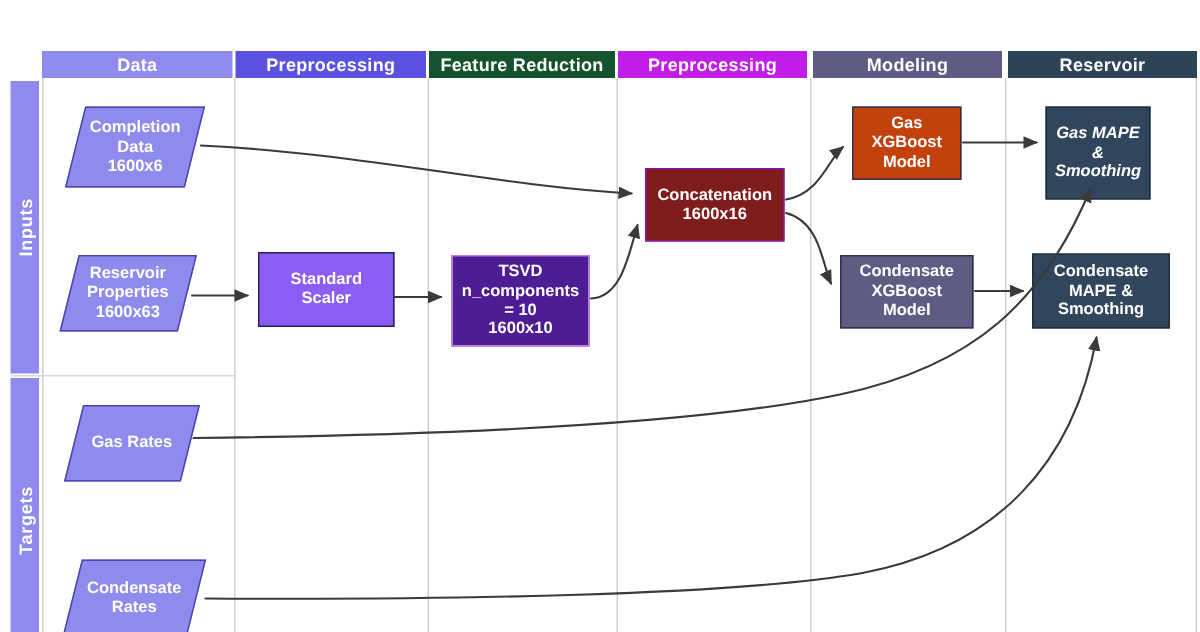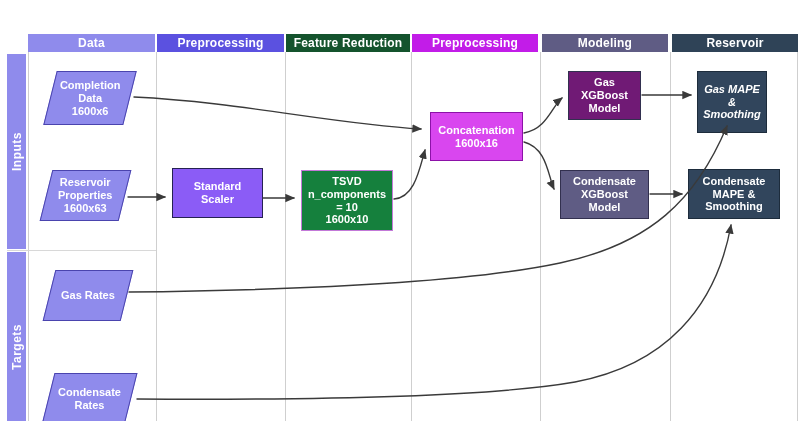--- a/index.html
+++ b/index.html
@@ -55,27 +55,27 @@
 1600x6</span></div>
   <div class="node para" style="left: 46px; top: 142px; width: 79px; height: 51px; background: rgb(143, 139, 236); border-color: rgb(74, 68, 174);"><span>Reservoir
 Properties
 1600x63</span></div>
   <div class="node para" style="left: 49px; top: 242px; width: 78px; height: 51px; background: rgb(143, 139, 236); border-color: rgb(74, 68, 174);"><span>Gas Rates</span></div>
   <div class="node para" style="left: 48px; top: 345px; width: 83px; height: 52px; background: rgb(143, 139, 236); border-color: rgb(74, 68, 174);"><span>Condensate
 Rates</span></div>
 
   <div class="node rect" style="left: 172px; top: 140px; width: 91px; height: 50px; background: #8b5cf6; border-color: rgb(38, 34, 83);">Standard
 Scaler</div>
-  <div class="node rect" style="left: 301px; top: 142px; width: 92px; height: 61px; background: #15803d; border-color: rgb(195, 121, 216);">TSVD
+  <div class="node rect" style="left: 301px; top: 142px; width: 92px; height: 61px; background: #4c1d95; border-color: rgb(195, 121, 216);">TSVD
 n_components
 = 10
 1600x10</div>
-  <div class="node rect" style="left: 430px; top: 84px; width: 93px; height: 49px; background: #d946ef; border-color: rgb(140, 18, 168);">Concatenation
+  <div class="node rect" style="left: 430px; top: 84px; width: 93px; height: 49px; background: #7f1d1d; border-color: rgb(140, 18, 168);">Concatenation
 1600x16</div>
-  <div class="node rect" style="left: 568px; top: 43px; width: 73px; height: 49px; background: #701a75; border-color: rgb(50, 48, 79);">Gas
+  <div class="node rect" style="left: 568px; top: 43px; width: 73px; height: 49px; background: #c2410c; border-color: rgb(50, 48, 79);">Gas
 XGBoost
 Model</div>
   <div class="node rect" style="left: 560px; top: 142px; width: 89px; height: 49px; background: rgb(95, 92, 132); border-color: rgb(50, 48, 79);">Condensate
 XGBoost
 Model</div>
   <div class="node rect" style="left: 697px; top: 43px; width: 70px; height: 62px; background: rgb(49, 69, 92); border-color: rgb(29, 44, 60); font-style: italic;">Gas MAPE
 &amp;
 Smoothing</div>
   <div class="node rect" style="left: 688px; top: 141px; width: 92px; height: 50px; background: rgb(49, 69, 92); border-color: rgb(29, 44, 60);">Condensate
 MAPE &amp;

